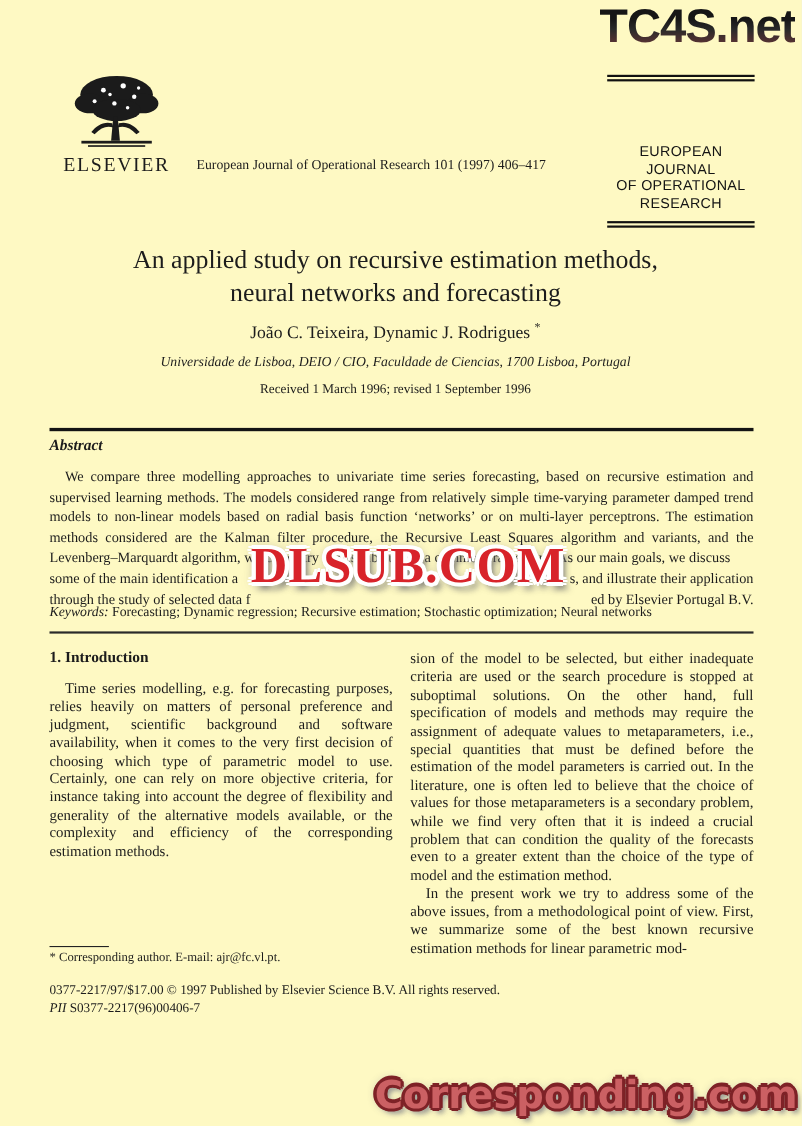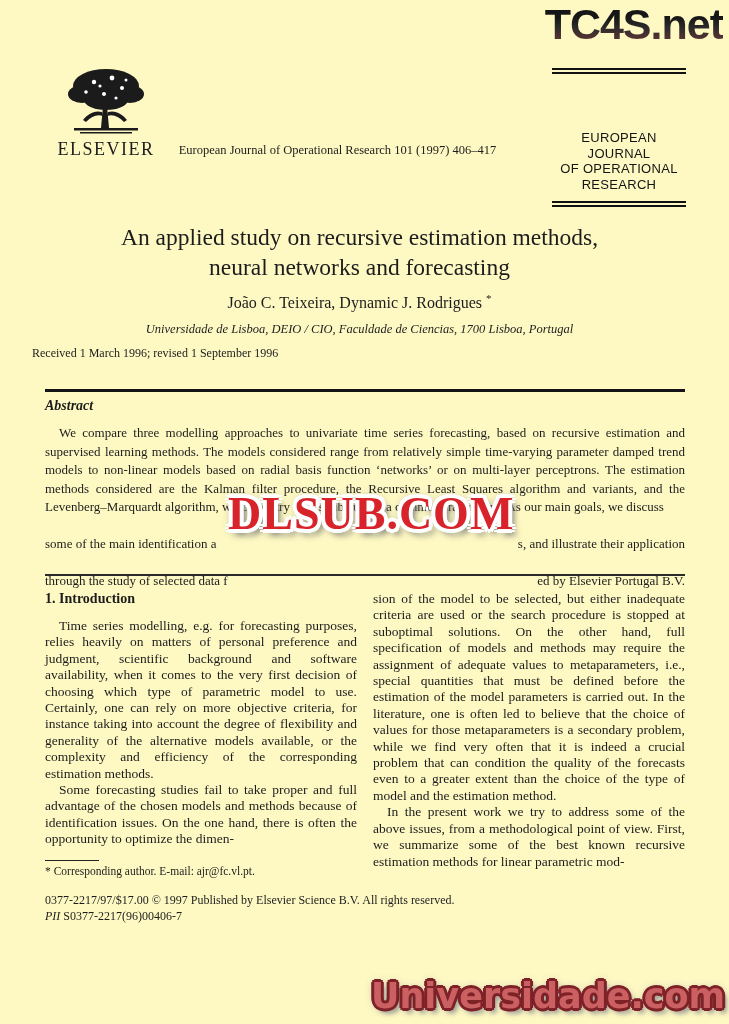--- a/index.html
+++ b/index.html
@@ -48,30 +48,30 @@
   .dbl-rule::before,.dbl-rule::after{content:"";position:absolute;left:0;right:0;background:#111;}
   .dbl-rule::before{top:0;height:2px;}
   .dbl-rule::after{top:4px;height:2px;}
   .journal-box .jb-text{padding:8px 0 9px 0;text-align:center;font-size:13px;line-height:15.5px;letter-spacing:.3px;color:#141414;margin-top:48px;}
   
   .title{position:absolute;top:222px;left:0;right:10px;text-align:center;
     font-size:23.5px;line-height:30px;}
   .authors{position:absolute;top:292px;left:0;right:10px;text-align:center;font-size:16px;}
   .authors sup{font-size:11px;}
   .affiliation{position:absolute;top:322px;left:0;right:10px;text-align:center;font-style:italic;font-size:12.5px;}
-  .received{position:absolute;top:346px;left:0;right:10px;text-align:left;font-size:12px;margin-left:32px;}
+  .received{position:absolute;top:346px;left:0;right:10px;text-align:center;font-size:12px;}
   
   .rule-heavy{position:absolute;left:45px;width:640px;height:3px;background:#141414;}
   .rule-thin{position:absolute;left:45px;width:640px;height:1.5px;background:#2a2a2a;}
   
   .abstract-h{position:absolute;top:398px;left:45px;font-weight:bold;font-size:14px;font-style:italic;}
   .abstract{position:absolute;top:424px;left:45px;width:640px;
     font-size:13px;line-height:18.6px;text-align:justify;}
   .abstract p{margin:0;text-indent:14px;}
-  .frag-line{display:flex;justify-content:space-between;margin-top:18px;}
+  .frag-line{display:flex;justify-content:space-between;}
   
   .keywords{position:absolute;top:549px;left:45px;width:640px;font-size:12.5px;}
   .keywords .kw-label{font-style:italic;}
   
   .intro-h{position:absolute;top:591px;left:45px;font-weight:bold;font-size:14px;}
   .col{position:absolute;width:312px;font-size:13.5px;line-height:16.4px;text-align:justify;}
   .col-left{top:618px;left:45px;}
   .col-right{top:591px;left:373px;}
   .col p{margin:0;}
   .col p.indent{text-indent:14px;}
@@ -152,34 +152,36 @@
       <span>s, and illustrate their application</span>
     </div>
     <div class="frag-line">
       <span>through the study of selected data f</span>
       <span>ed by Elsevier Portugal B.V.</span>
     </div>
   </div>
 
   <div class="wm-mid">DLSUB.COM</div>
 
+  <div class="keywords">
+    <span class="kw-label">Keywords:</span><span> Forecasting; Dynamic regression; Recursive estimation; Stochastic optimization; Neural networks</span>
+  </div>
   <div class="rule-thin" style="top:574px"></div>
 
   <div class="intro-h">1. Introduction</div>
   <div class="col col-left">
     <p class="indent">Time series modelling, e.g. for forecasting purposes, relies heavily on matters of personal preference and judgment, scientific background and software availability, when it comes to the very first decision of choosing which type of parametric model to use. Certainly, one can rely on more objective criteria, for instance taking into account the degree of flexibility and generality of the alternative models available, or the complexity and efficiency of the corresponding estimation methods.</p>
-    <p class="indent">Some forecasting studies fail to take proper and full advantage of the chosen models and methods because of identification issues. On the one hand, there is often the opportunity to optimize the dimen-</p>
   </div>
   <div class="col col-right">
     <p class="noindent">sion of the model to be selected, but either inadequate criteria are used or the search procedure is stopped at suboptimal solutions. On the other hand, full specification of models and methods may require the assignment of adequate values to metaparameters, i.e., special quantities that must be defined before the estimation of the model parameters is carried out. In the literature, one is often led to believe that the choice of values for those metaparameters is a secondary problem, while we find very often that it is indeed a crucial problem that can condition the quality of the forecasts even to a greater extent than the choice of the type of model and the estimation method.</p>
     <p class="indent">In the present work we try to address some of the above issues, from a methodological point of view. First, we summarize some of the best known recursive estimation methods for linear parametric mod-</p>
   </div>
 
   <div class="footnote-rule"></div>
   <div class="footnote">* Corresponding author. E-mail: ajr@fc.vl.pt.</div>
   <div class="copyright">0377-2217/97/$17.00 © 1997 Published by Elsevier Science B.V. All rights reserved.</div>
   <div class="pii">
     <span class="pii-label">PII</span><span> S0377-2217(96)00406-7</span>
   </div>
 
-  <div class="wm-bottom">Universidade.com</div>
+  <div class="wm-bottom">Corresponding.com</div>
 
 </div>
 
 </body></html>

